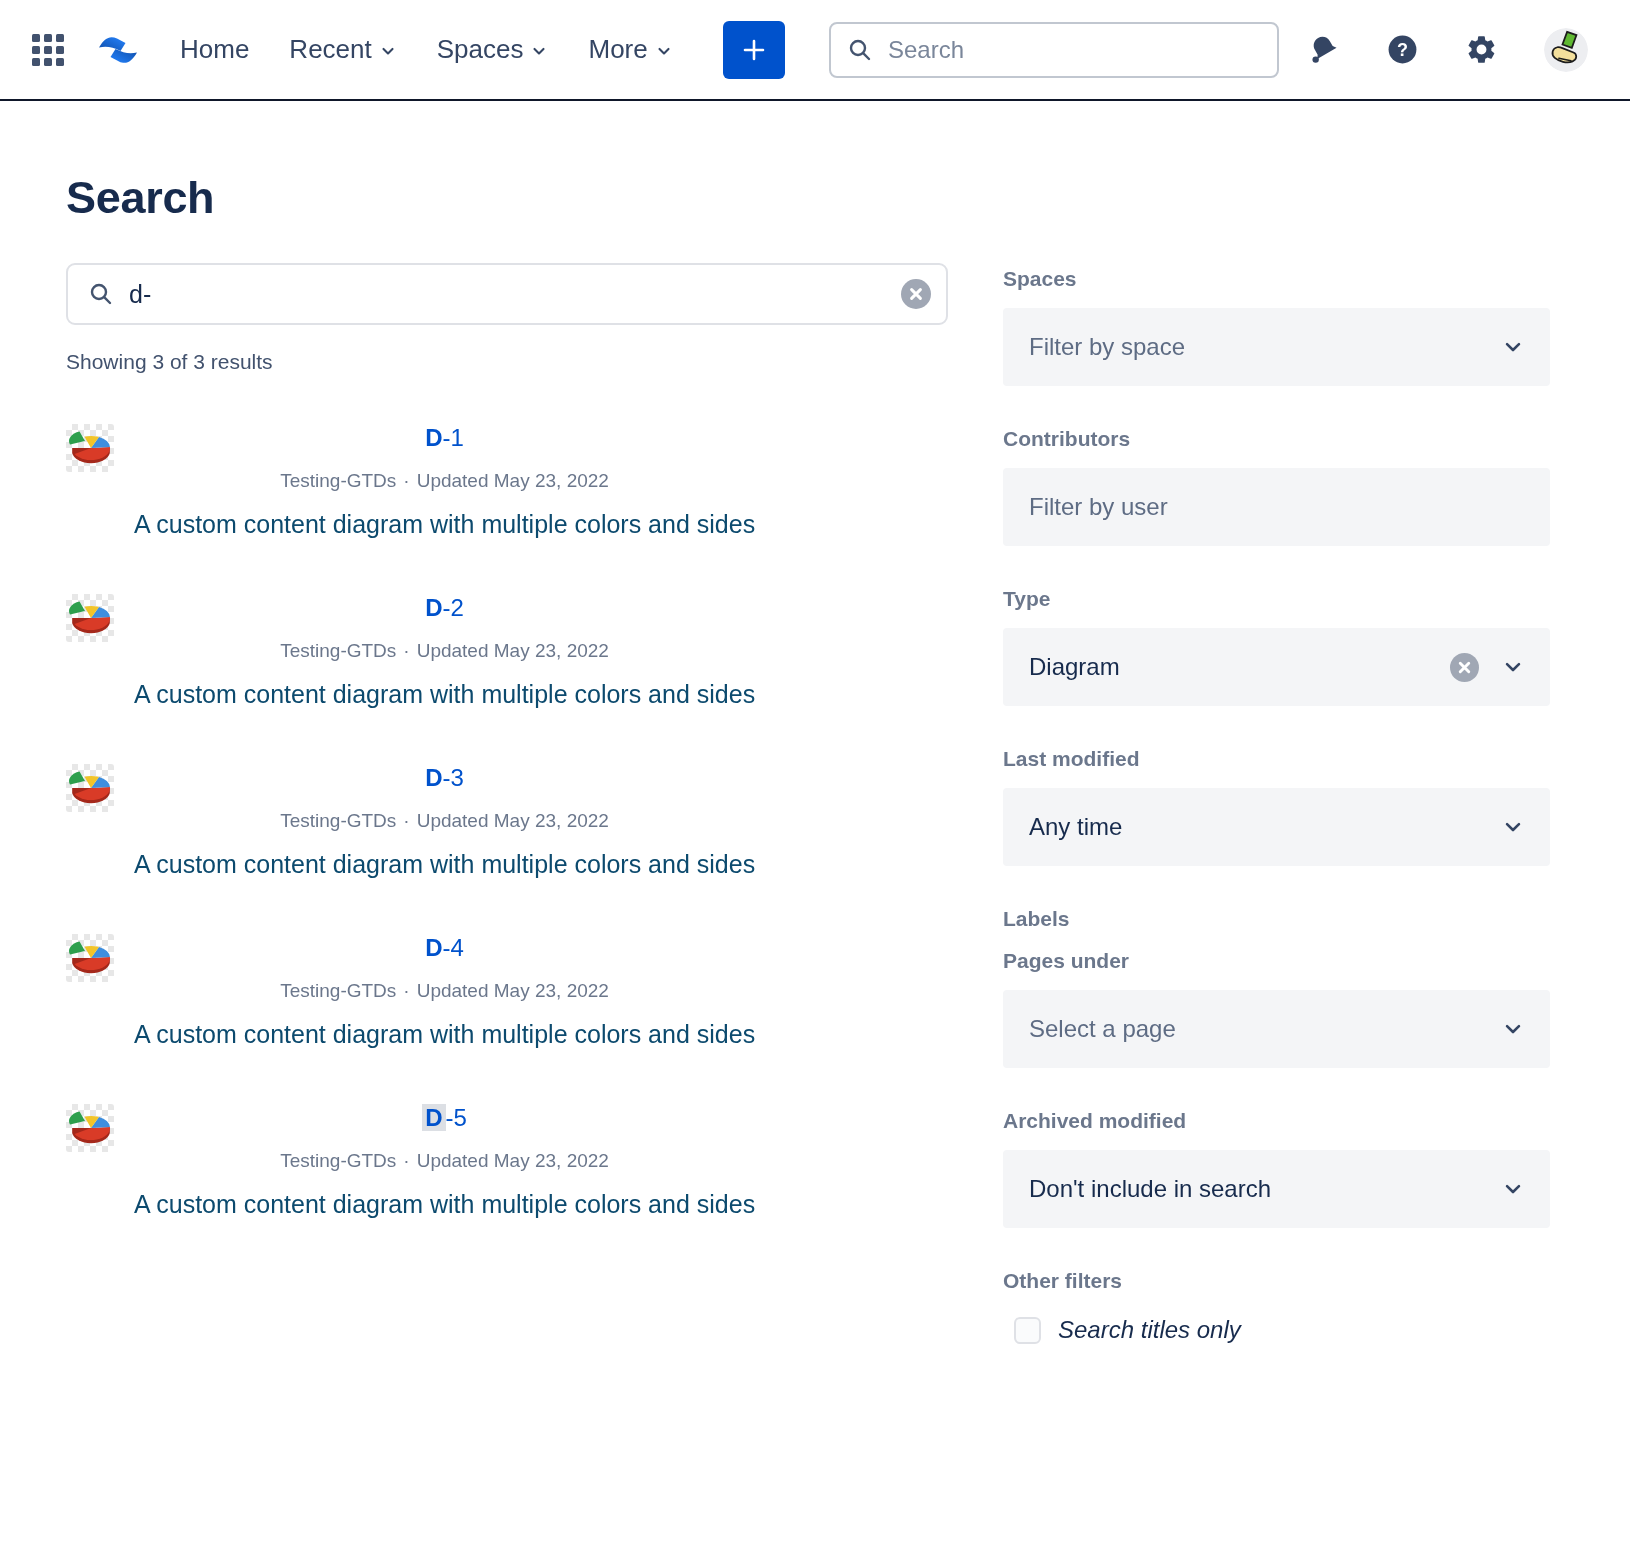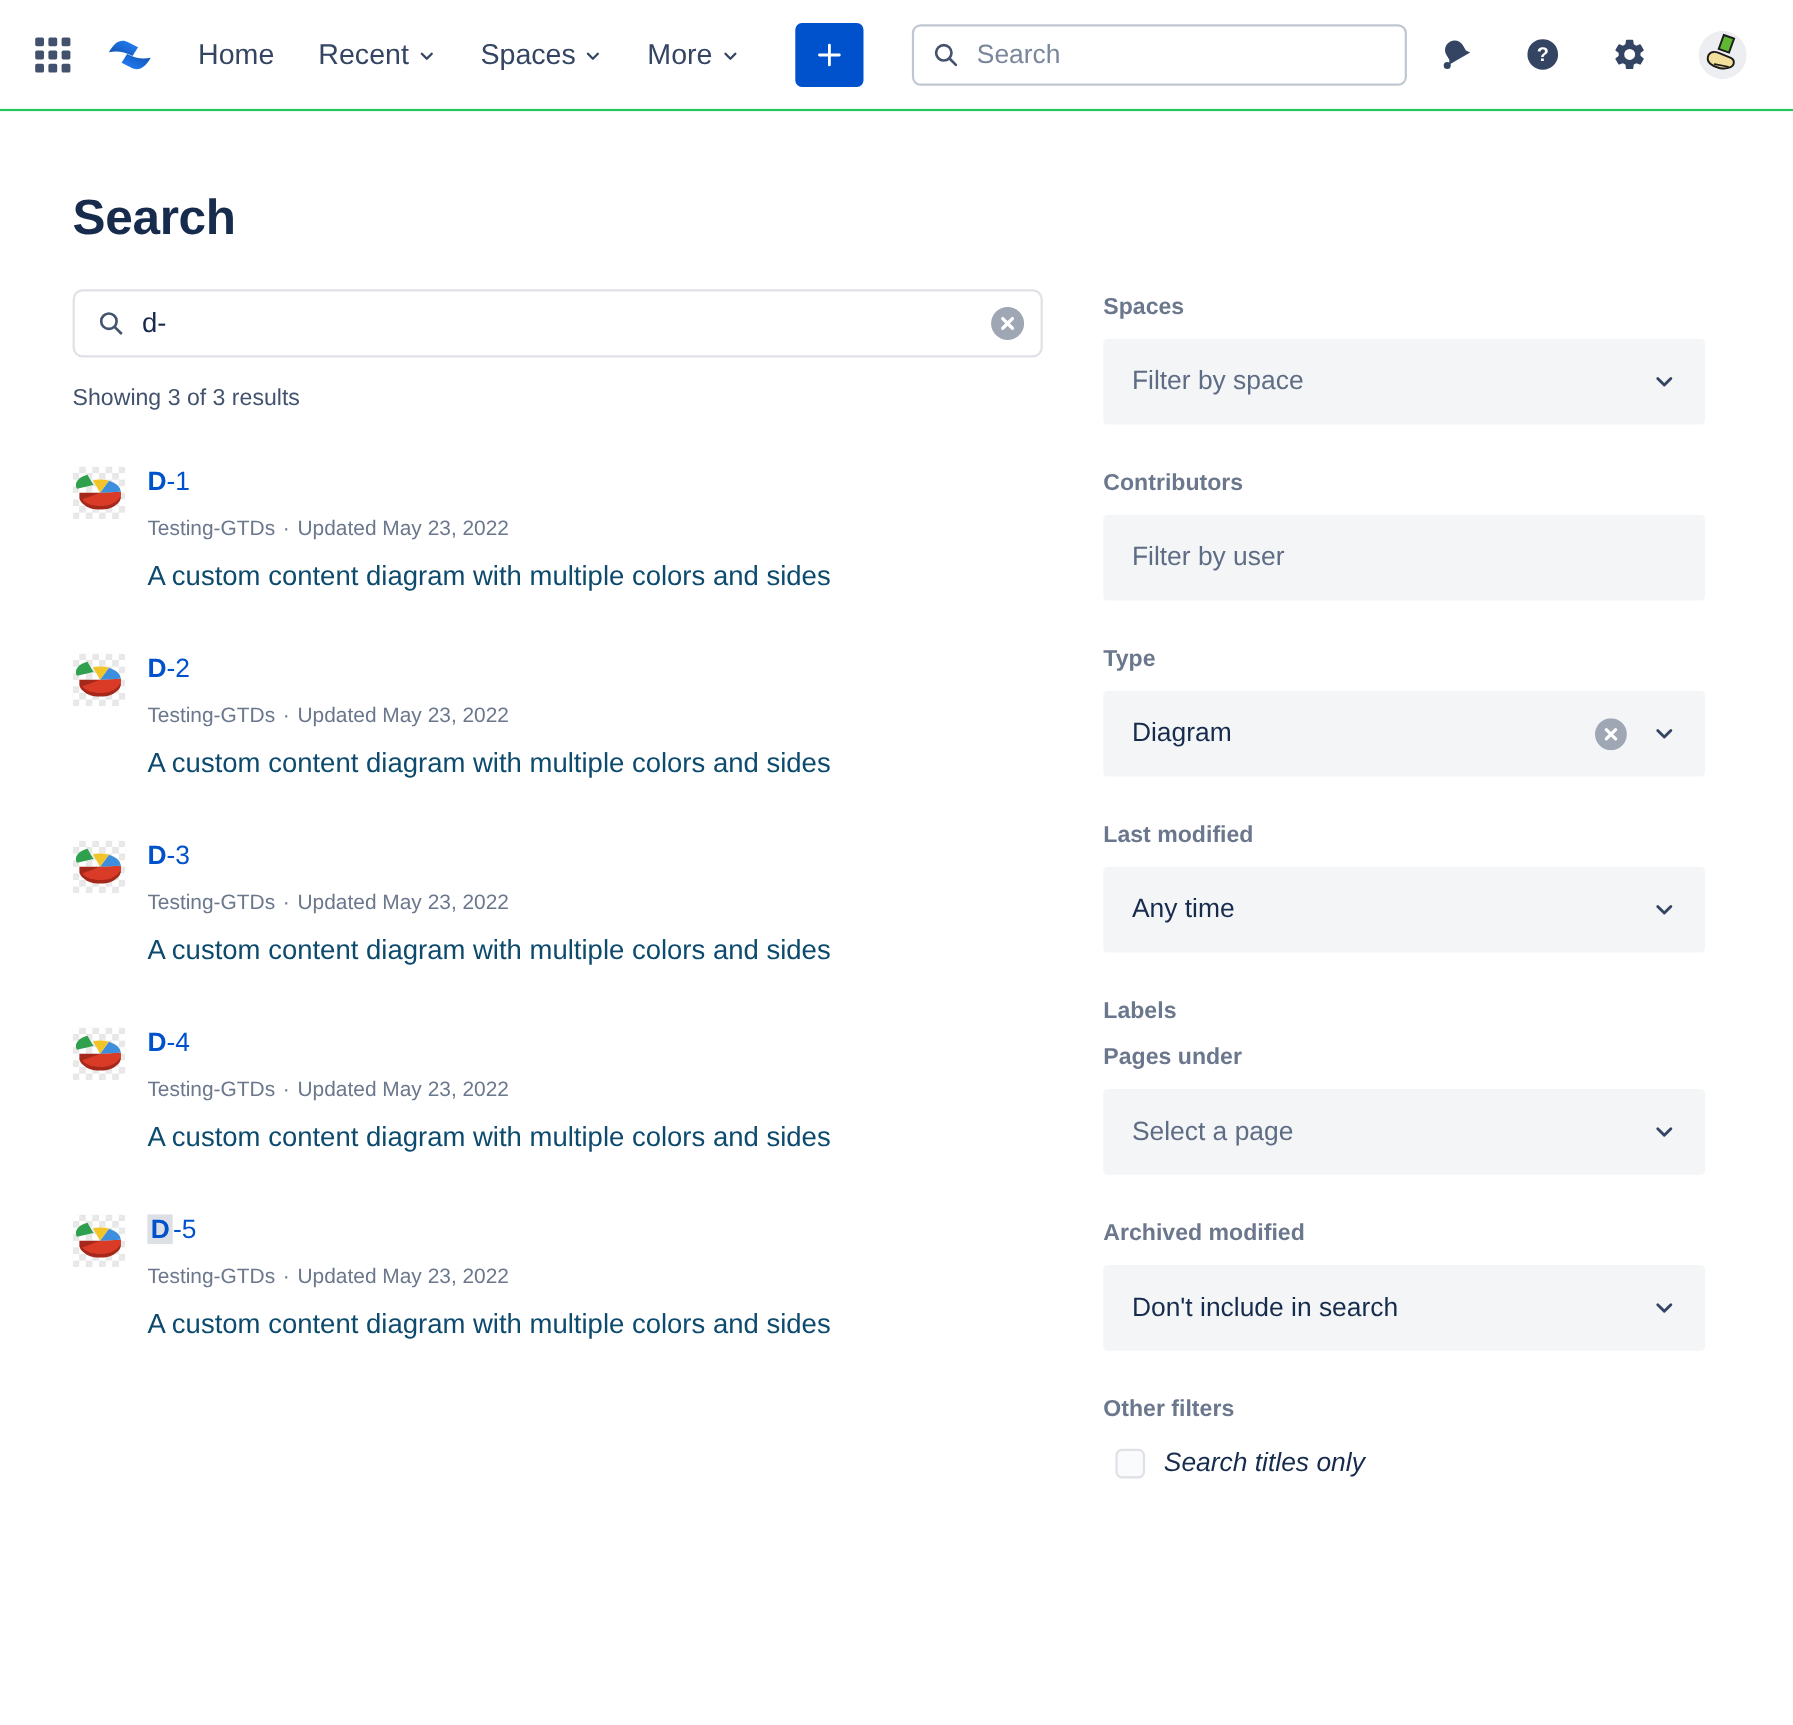--- a/index.html
+++ b/index.html
@@ -3,21 +3,21 @@
 <meta charset="utf-8">
 <style>
   html,body{margin:0;padding:0;}
   body{
     width:1630px;height:1568px;position:relative;background:#fff;
     font-family:"Liberation Sans", sans-serif;color:#172B4D;overflow:hidden;
   }
   
   .topbar{
     height:99px;display:flex;align-items:center;
-    padding:0 42px 0 30px;border-bottom:2px solid #22c55e;background:#fff;
+    padding:0 42px 0 30px;border-bottom:2px solid #0f172a;background:#fff;
   }
   .appgrid{width:36px;height:36px;margin-right:28px;cursor:pointer;flex:none;}
   .appgrid rect{fill:#42526E;}
   .logo{width:48px;height:48px;margin-right:38px;cursor:pointer;flex:none;}
   .mainnav{display:flex;align-items:center;gap:40px;}
   .nav-item{display:flex;align-items:center;gap:7px;font-size:26px;font-weight:500;color:#344563;cursor:pointer;white-space:nowrap;}
   .chev{width:20px;height:20px;flex:none;}
   .chev path{fill:none;stroke:#344563;stroke-width:2.8;stroke-linecap:round;stroke-linejoin:round;}
   .nav-chev{width:18px;height:18px;margin-top:3px;}
   .create-btn{
@@ -50,21 +50,21 @@
   }
   .search-box input{
     border:none;outline:none;flex:1;min-width:0;font-size:25px;color:#172B4D;background:transparent;
     font-family:"Liberation Sans", sans-serif;
   }
   .clear-btn{width:30px;height:30px;border:none;background:transparent;padding:0;cursor:pointer;flex:none;display:flex;}
   .clear-btn svg{width:30px;height:30px;}
   .xcirc circle{fill:#A0A7B4;}
   .xcirc path{stroke:#fff;stroke-width:3;stroke-linecap:round;fill:none;}
   .summary{margin-top:25px;font-size:21px;color:#42526E;}
-  .results{margin-top:50px;}
+  .results{margin-top:50px;text-align:center;}
   .result{display:flex;gap:20px;margin-bottom:55px;}
   .thumb{
     width:48px;height:48px;flex:none;border-radius:3px;overflow:hidden;cursor:pointer;
     background:
       linear-gradient(45deg,#E7E7E7 25%,transparent 25%,transparent 75%,#E7E7E7 75%),
       linear-gradient(45deg,#E7E7E7 25%,#fff 25%,#fff 75%,#E7E7E7 75%);
     background-size:12px 12px;background-position:0 0,6px 6px;
   }
   .thumb svg{width:48px;height:48px;display:block;}
   .r-title{font-size:24px;line-height:28px;color:#0052CC;cursor:pointer;text-decoration:none;display:inline-block;}

